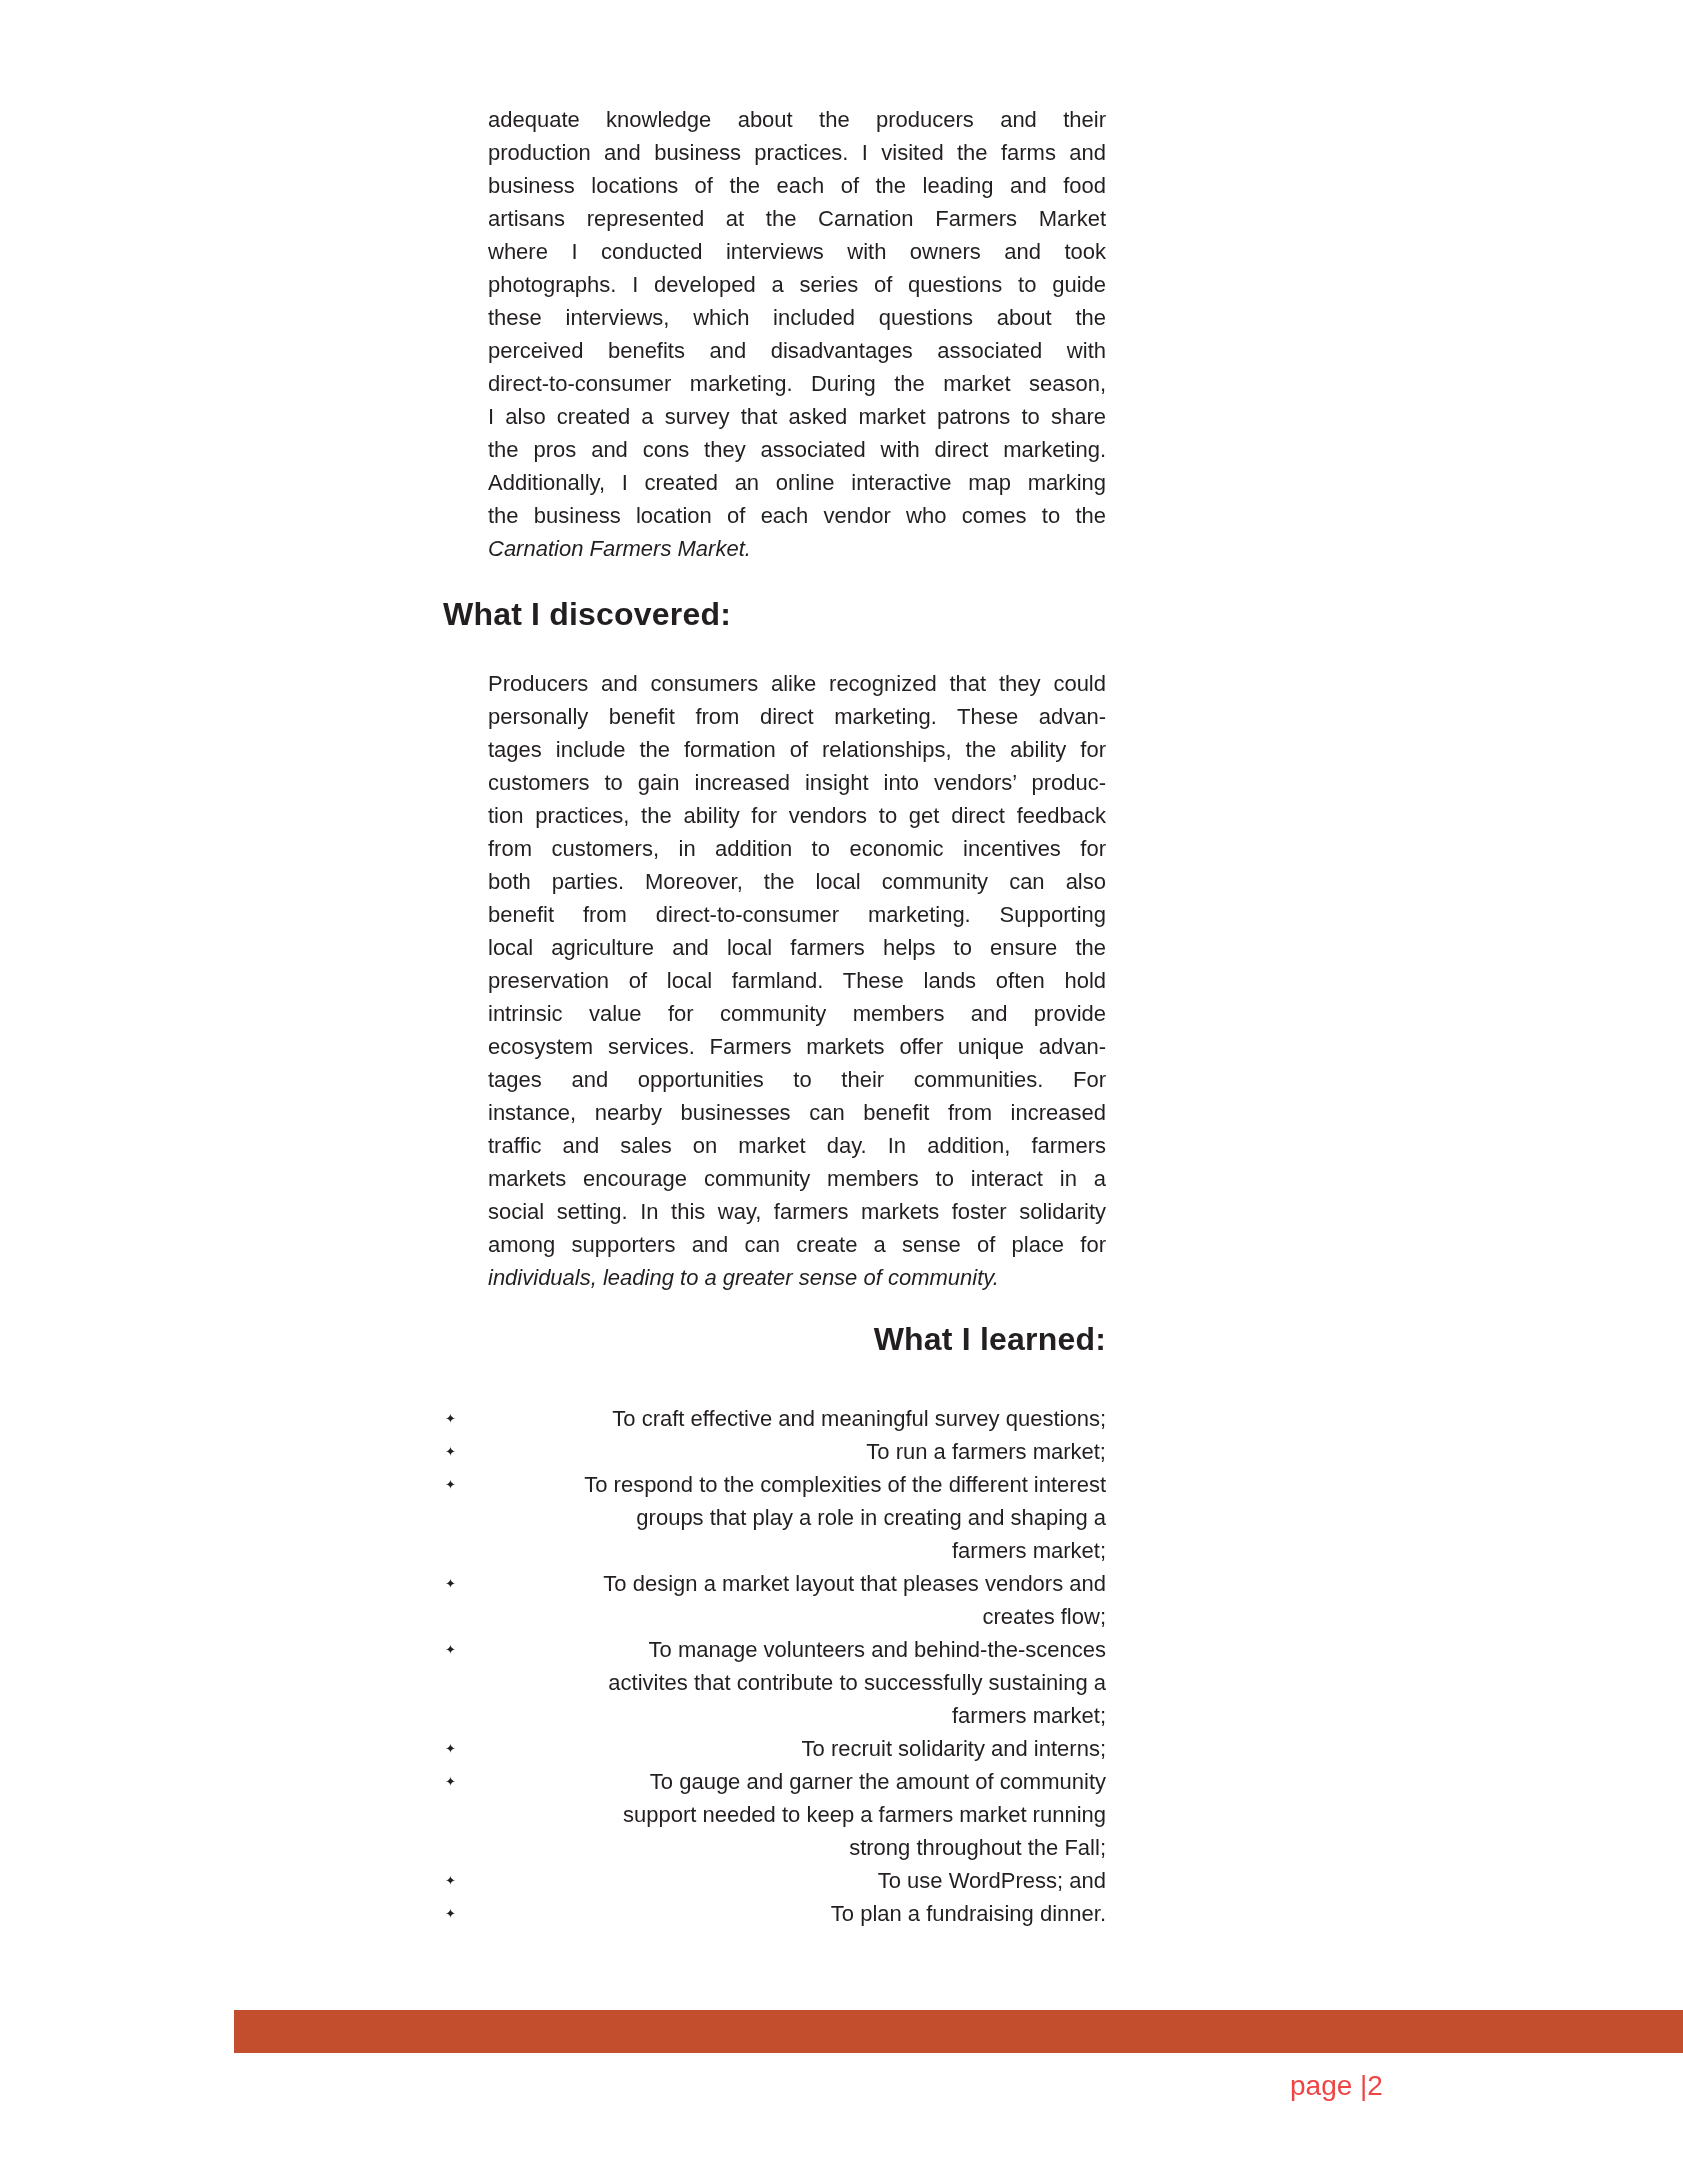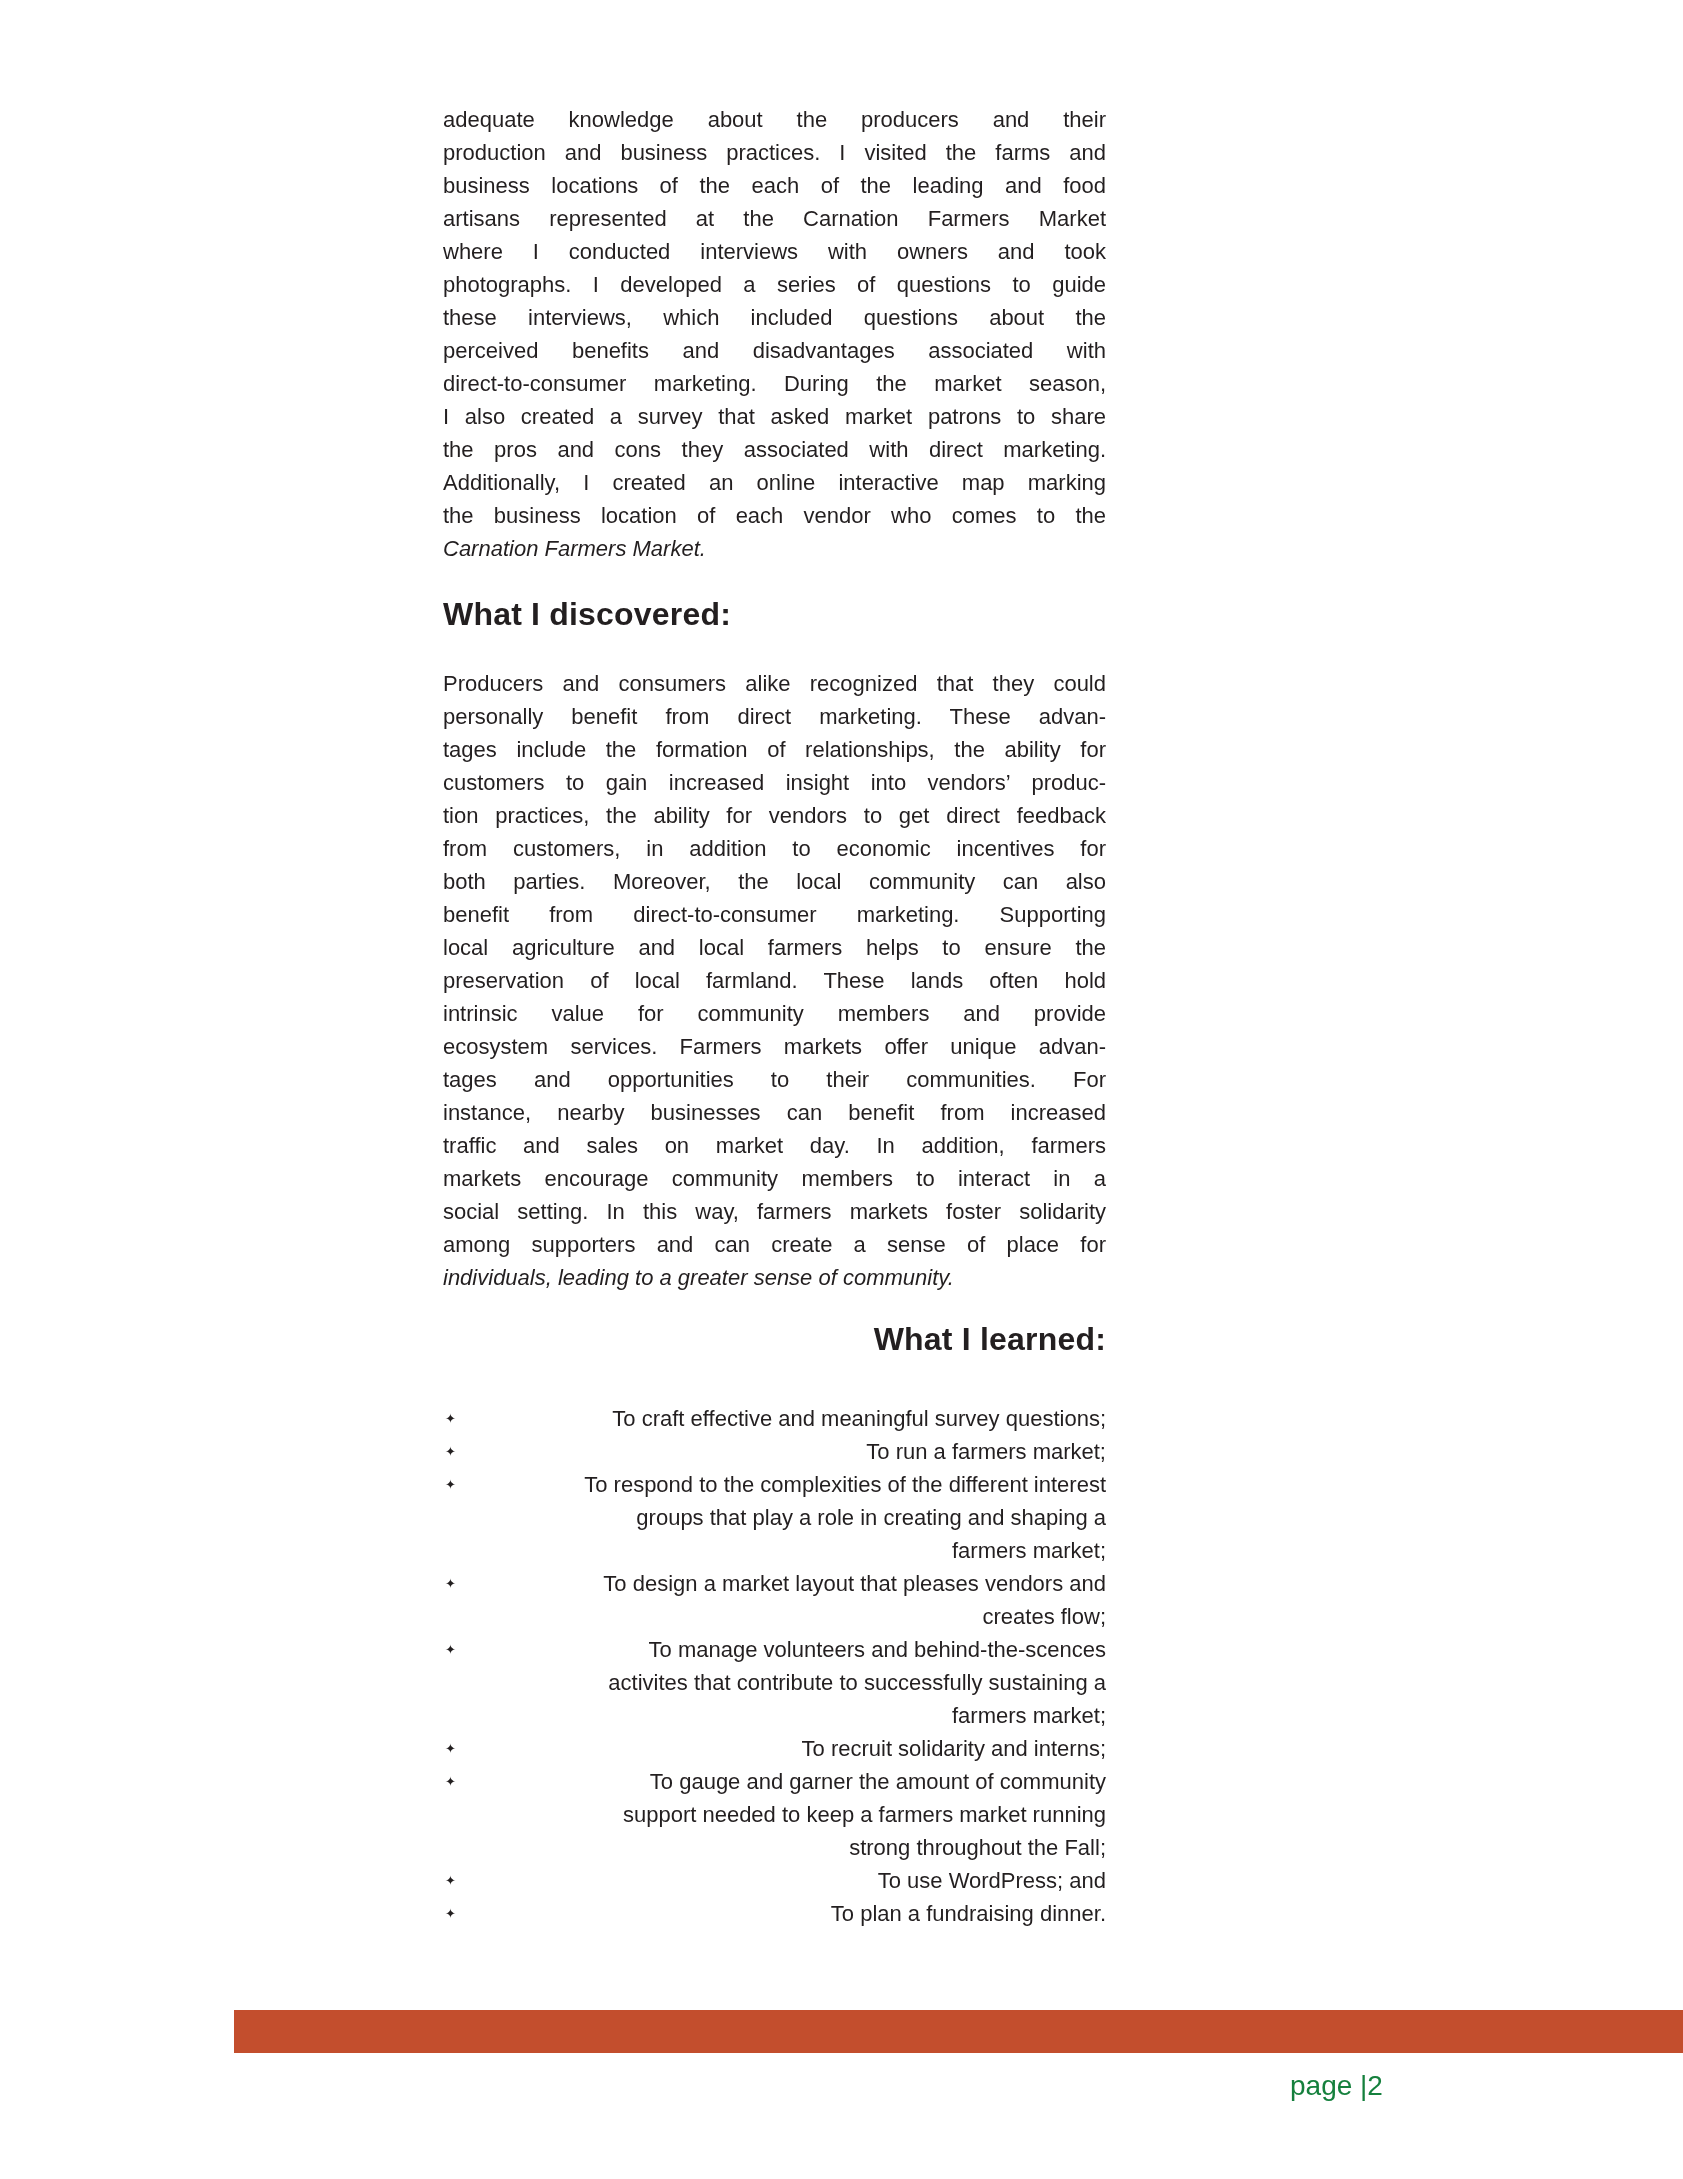--- a/index.html
+++ b/index.html
@@ -17,21 +17,21 @@
     left: 443px;
     top: 103px;
     width: 663px;
   }
   .para {
     font-size: 22px;
     line-height: 33px;
     margin: 0;
   }
   
-  .jl { display: block; text-align: justify; text-align-last: justify; }
+  .jl { display: block; text-align: justify; text-align-last: justify; margin-left: 45px; }
   .jl.last { text-align-last: left; font-style: italic; }
   .sec-heading {
     font-size: 32px;
     line-height: 34px;
     font-weight: bold;
     margin: 32px 0 36px 0;
     letter-spacing: 0.2px;
   }
   .sec-heading.learned { margin: 28px 0 46px 0; text-align: right; }
   .bullets { font-size: 22px; line-height: 33px; }
@@ -51,21 +51,21 @@
     width: 1449px;
     height: 43px;
     background: #c34e2d;
   }
   .pagenum {
     position: absolute;
     left: 1290px;
     top: 2069px;
     font-size: 28px;
     line-height: 34px;
-    color: #15803d;
+    color: #ef4444;
   }
 </style>
 </head>
 <body>
 
 <div class="page">
 
   <div class="col">
 
     <p class="para">

